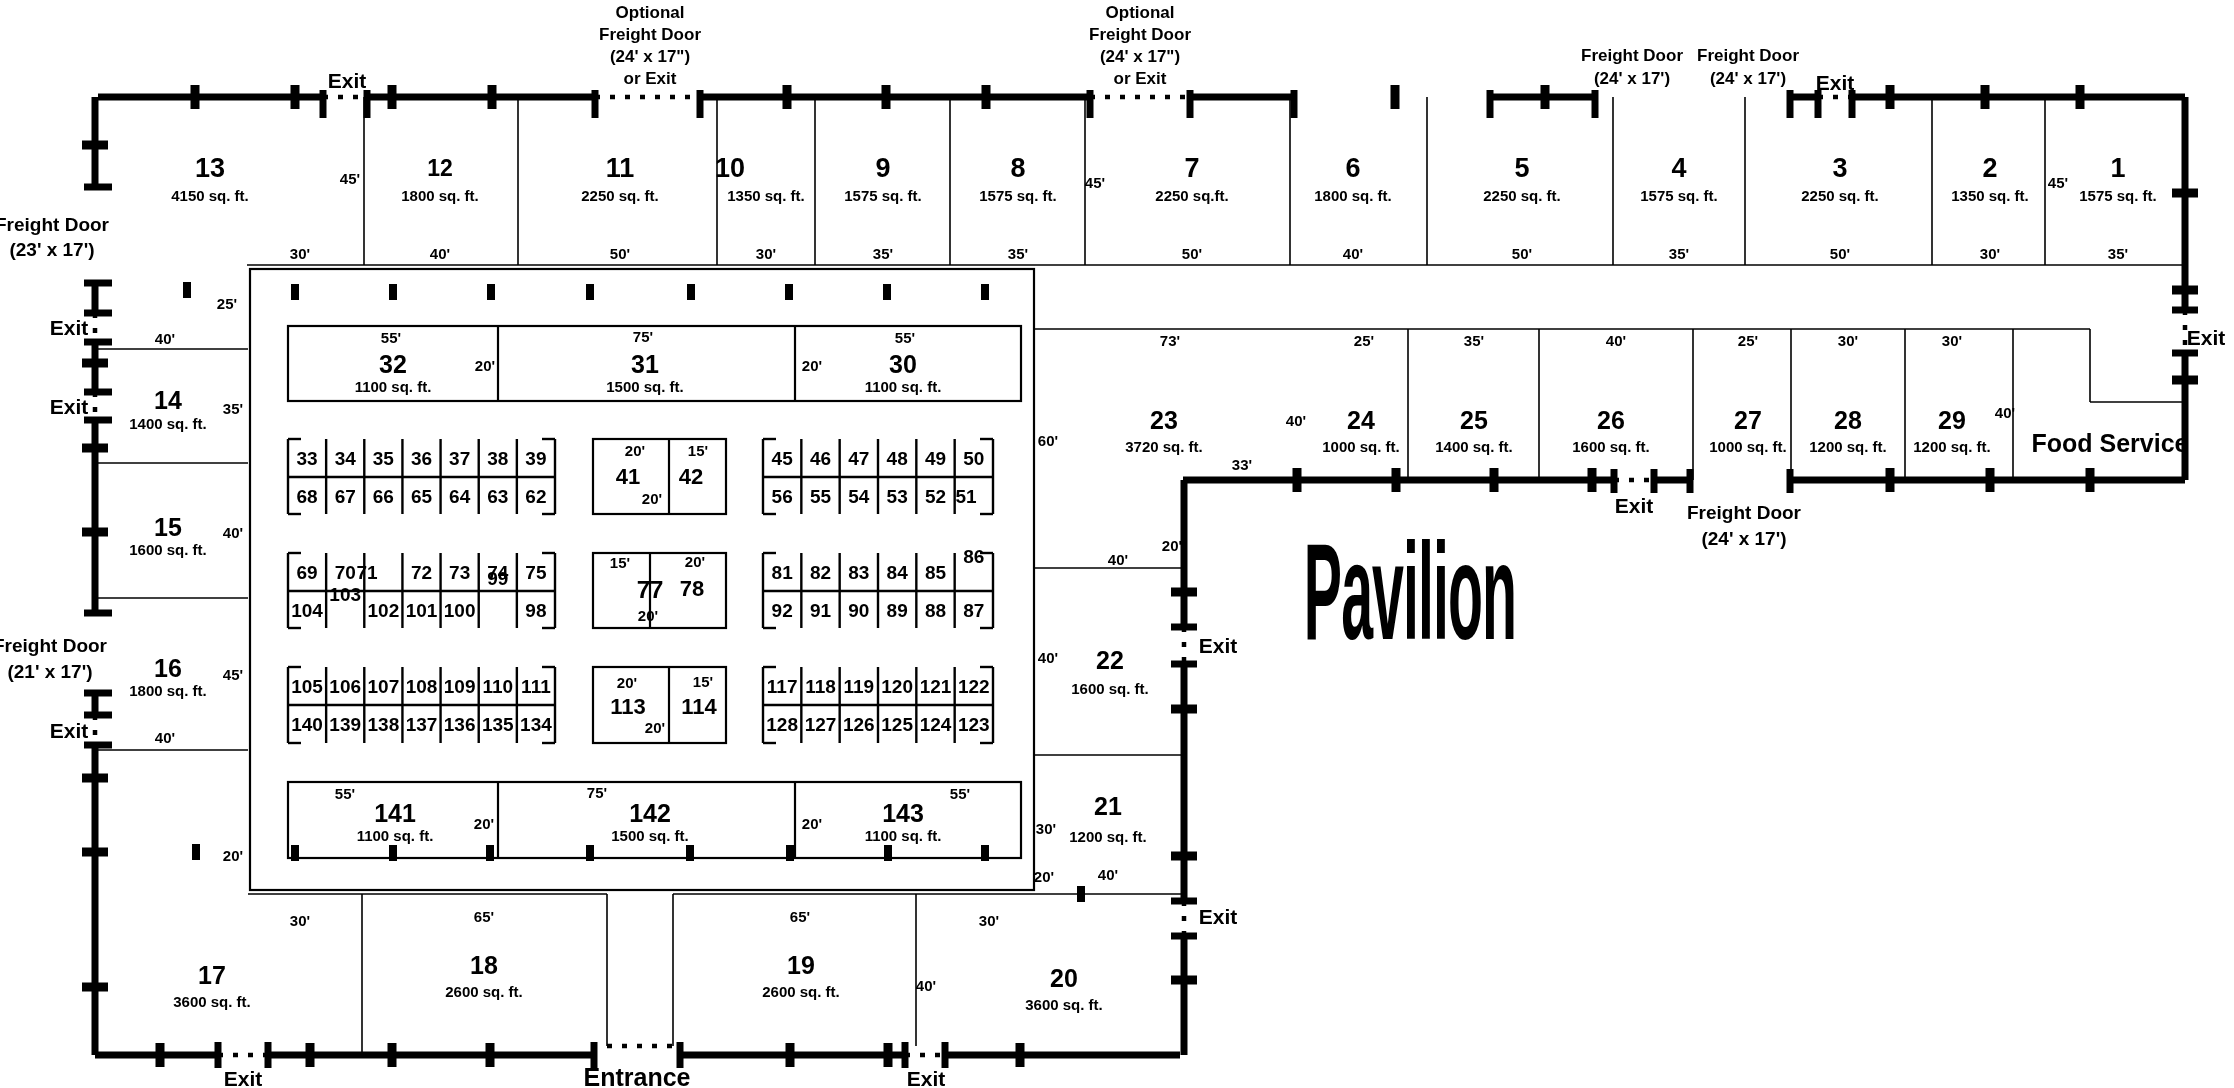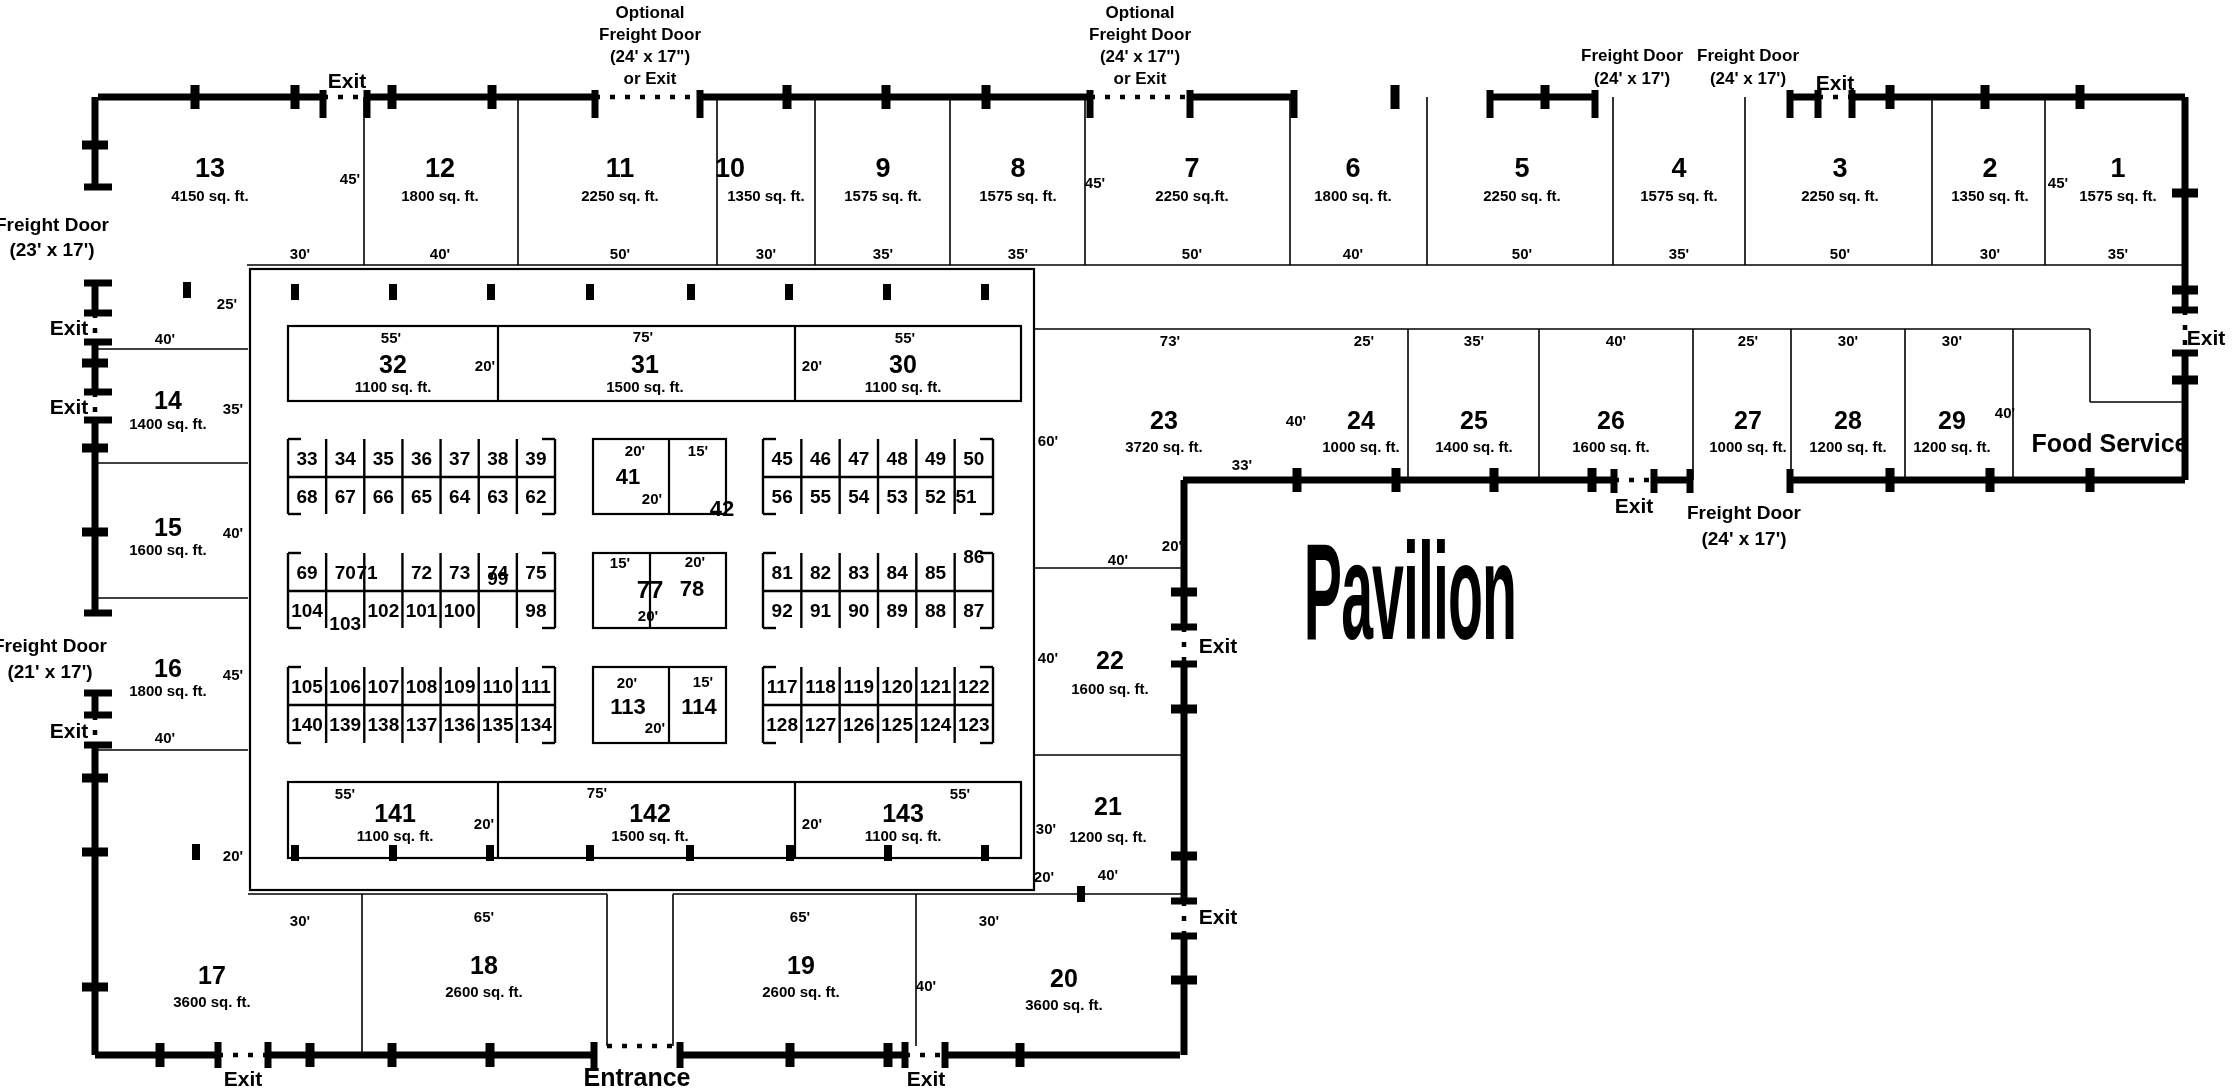--- a/index.html
+++ b/index.html
@@ -275,21 +275,21 @@
       <line x1="993" y1="743" x2="980" y2="743" stroke="#000" stroke-width="2.4"></line>
       <rect x="593" y="439" width="133" height="75" fill="none" stroke="#000" stroke-width="2.2"></rect>
       <line x1="669" y1="439" x2="669" y2="514" stroke="#000" stroke-width="2.2"></line>
       <rect x="593" y="553" width="133" height="75" fill="none" stroke="#000" stroke-width="2.2"></rect>
       <line x1="650" y1="553" x2="650" y2="628" stroke="#000" stroke-width="2.2"></line>
       <rect x="593" y="667" width="133" height="76" fill="none" stroke="#000" stroke-width="2.2"></rect>
       <line x1="669" y1="667" x2="669" y2="743" stroke="#000" stroke-width="2.2"></line>
     </svg>
     <div class="lbl" style="left: 210px; top: 168px; font-size: 27px;">13</div>
     <div class="lbl" style="left: 210px; top: 195px; font-size: 15px;">4150 sq. ft.</div>
-    <div class="lbl" style="left: 440px; top: 168px; font-size: 27px;">12</div>
+    <div class="lbl" style="left: 440px; top: 168px; font-size: 23px;">12</div>
     <div class="lbl" style="left: 440px; top: 195px; font-size: 15px;">1800 sq. ft.</div>
     <div class="lbl" style="left: 620px; top: 168px; font-size: 27px;">11</div>
     <div class="lbl" style="left: 620px; top: 195px; font-size: 15px;">2250 sq. ft.</div>
     <div class="lbl" style="left: 730px; top: 168px; font-size: 27px;">10</div>
     <div class="lbl" style="left: 766px; top: 195px; font-size: 15px;">1350 sq. ft.</div>
     <div class="lbl" style="left: 883px; top: 168px; font-size: 27px;">9</div>
     <div class="lbl" style="left: 883px; top: 195px; font-size: 15px;">1575 sq. ft.</div>
     <div class="lbl" style="left: 1018px; top: 168px; font-size: 27px;">8</div>
     <div class="lbl" style="left: 1018px; top: 195px; font-size: 15px;">1575 sq. ft.</div>
     <div class="lbl" style="left: 1192px; top: 168px; font-size: 27px;">7</div>
@@ -473,21 +473,21 @@
     <div class="lbl cell" style="left: 935.5px; top: 495.5px;">52</div>
     <div class="lbl cell" style="left: 920px; top: 495.5px; margin-left: 46px;">51</div>
     <div class="lbl cell" style="left: 307.071px; top: 572px;">69</div>
     <div class="lbl cell" style="left: 345.214px; top: 572px;">70</div>
     <div class="lbl cell" style="left: 367px; top: 572px;">71</div>
     <div class="lbl cell" style="left: 421.5px; top: 572px;">72</div>
     <div class="lbl cell" style="left: 459.643px; top: 572px;">73</div>
     <div class="lbl cell" style="left: 497.786px; top: 572px;">74</div>
     <div class="lbl cell" style="left: 535.929px; top: 572px;">75</div>
     <div class="lbl cell" style="left: 307.071px; top: 609.5px;">104</div>
-    <div class="lbl cell" style="left: 345.214px; top: 623px;">103</div>
+    <div class="lbl cell" style="left: 345.214px; top: 594px;">103</div>
     <div class="lbl cell" style="left: 383.357px; top: 609.5px;">102</div>
     <div class="lbl cell" style="left: 421.5px; top: 609.5px;">101</div>
     <div class="lbl cell" style="left: 459.643px; top: 609.5px;">100</div>
     <div class="lbl cell" style="left: 497.786px; top: 578px;">99</div>
     <div class="lbl cell" style="left: 535.929px; top: 609.5px;">98</div>
     <div class="lbl cell" style="left: 782.167px; top: 572px;">81</div>
     <div class="lbl cell" style="left: 820.5px; top: 572px;">82</div>
     <div class="lbl cell" style="left: 858.833px; top: 572px;">83</div>
     <div class="lbl cell" style="left: 897.167px; top: 572px;">84</div>
     <div class="lbl cell" style="left: 935.5px; top: 572px;">85</div>
@@ -518,18 +518,18 @@
     <div class="lbl cell" style="left: 897.167px; top: 686px;">120</div>
     <div class="lbl cell" style="left: 935.5px; top: 686px;">121</div>
     <div class="lbl cell" style="left: 973.833px; top: 686px;">122</div>
     <div class="lbl cell" style="left: 782.167px; top: 724px;">128</div>
     <div class="lbl cell" style="left: 820.5px; top: 724px;">127</div>
     <div class="lbl cell" style="left: 858.833px; top: 724px;">126</div>
     <div class="lbl cell" style="left: 897.167px; top: 724px;">125</div>
     <div class="lbl cell" style="left: 935.5px; top: 724px;">124</div>
     <div class="lbl cell" style="left: 973.833px; top: 724px;">123</div>
     <div class="lbl" style="left: 628px; top: 477px; font-size: 22px;">41</div>
-    <div class="lbl" style="left: 722px; top: 477px; font-size: 22px; margin-top: 32px;">42</div>
+    <div class="lbl" style="left: 691px; top: 477px; font-size: 22px;">42</div>
     <div class="lbl" style="left: 650px; top: 590px; font-size: 24px;">77</div>
     <div class="lbl" style="left: 692px; top: 589px; font-size: 22px;">78</div>
     <div class="lbl" style="left: 628px; top: 707px; font-size: 22px;">113</div>
     <div class="lbl" style="left: 699px; top: 707px; font-size: 22px;">114</div>
   </div>
 
 </body></html>

